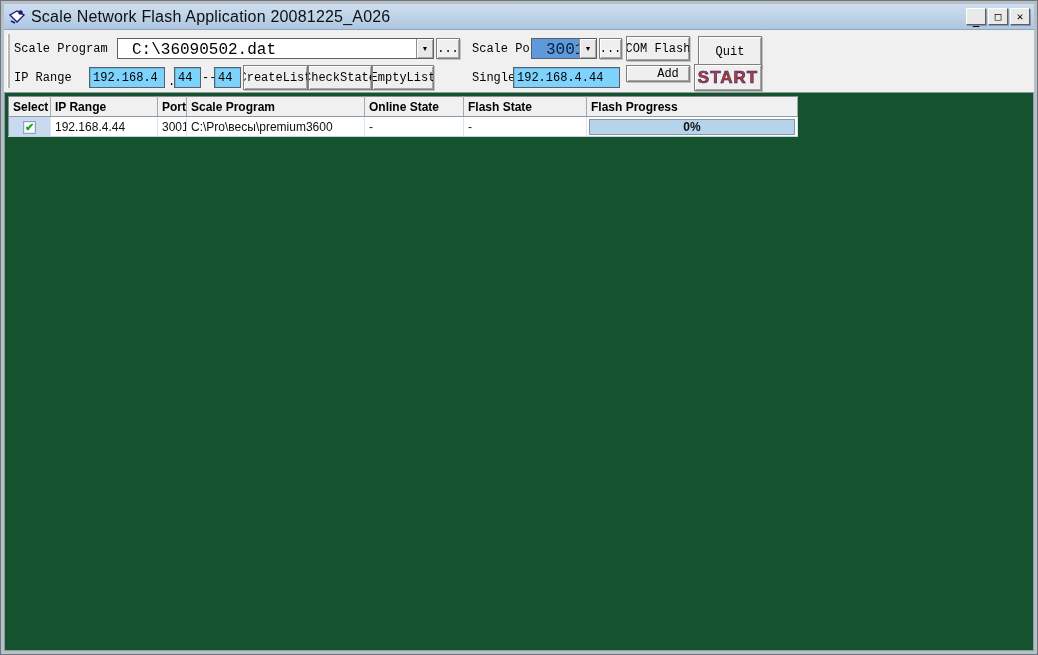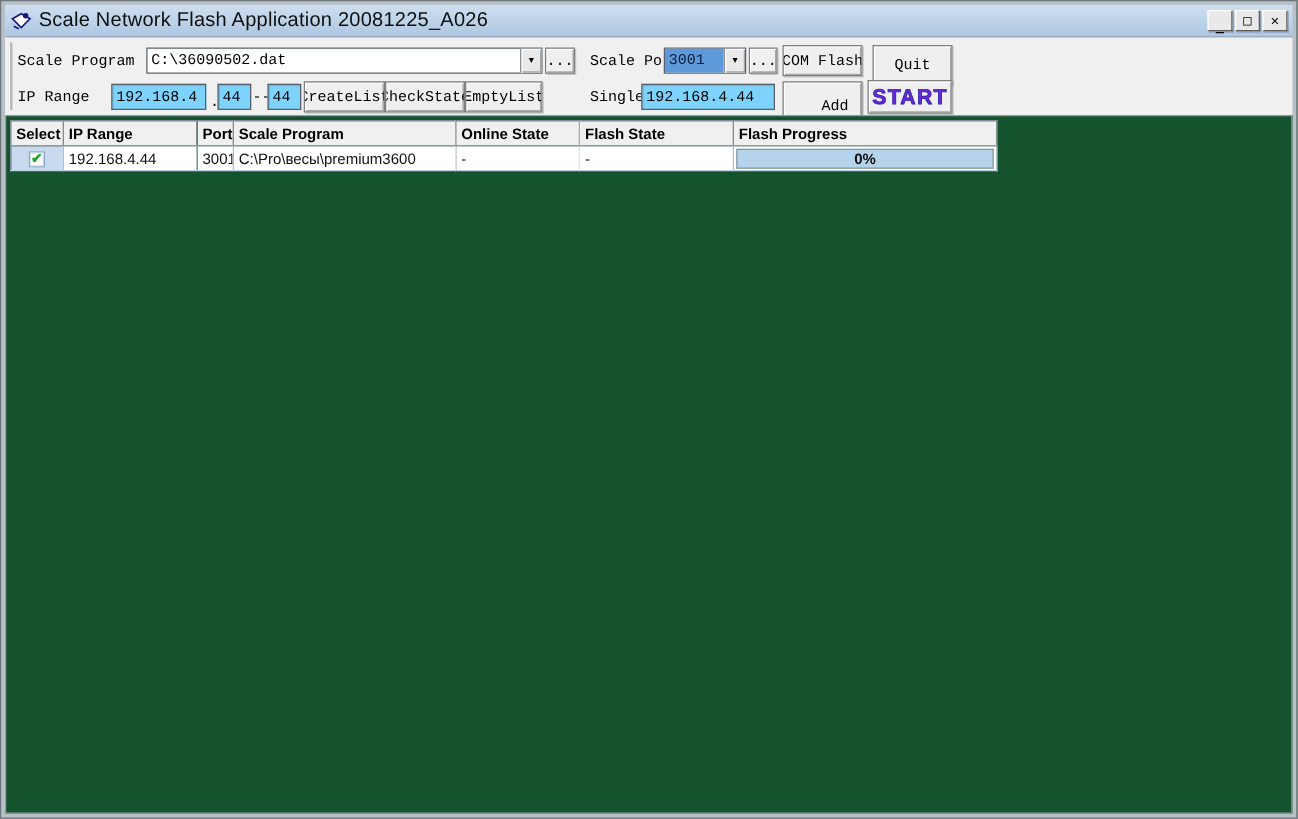--- a/index.html
+++ b/index.html
@@ -26,29 +26,29 @@
              border-left:1px solid #ffffff; background:#b9b9b9; }
   .lbl { position:absolute; font-family:"Liberation Mono",monospace; font-size:12px; color:#000; white-space:pre; }
   .txt { position:absolute; height:21px; background:#7dd3fc; border:1px solid #57606b;
          box-shadow:inset 1px 1px 0 rgba(0,0,0,.12); font-family:"Liberation Mono",monospace;
          font-size:12px; padding:0 3px; color:#000; }
   .btn { position:absolute; background:#efefef; border:1px solid #7f7f7f;
          box-shadow:inset 1px 1px 0 #ffffff, inset -1px -1px 0 #a6a6a6, 1px 1px 0 rgba(0,0,0,.18);
          font-family:"Liberation Mono",monospace; font-size:12px; color:#000;
          display:flex; align-items:center; justify-content:center; white-space:nowrap; overflow:hidden; cursor:default; }
   .combo { position:absolute; height:21px; background:#fff; border:1px solid #57606b; display:flex; }
-  .combo .val { flex:1; font-family:"Liberation Mono",monospace; font-size:12px; padding:2px 3px;
+  .combo .val { flex:1; font-family:"Liberation Mono",monospace; font-size:16px; padding:2px 14px;
                 white-space:nowrap; overflow:hidden; }
   .combo .val.selected { background:#5e9ad9; color:#0a1e3c; }
   .combo .drop { width:17px; background:#e9e9e9; border-left:1px solid #8d8d8d;
                  box-shadow:inset 1px 1px 0 #fff, inset -1px -1px 0 #a6a6a6;
                  display:flex; align-items:center; justify-content:center;
                  font-size:7px; color:#000; cursor:default; }
   .btn.start { font-family:"Liberation Sans",sans-serif; font-weight:bold; font-size:17px;
-               color:#6d28d9; letter-spacing:1px; -webkit-text-stroke:.6px #1a1aa0; }
+               color:#c2410c; letter-spacing:1px; -webkit-text-stroke:.6px #1a1aa0; }
 
   
   .client { position:relative; height:559px; background:#14532d; border:1px solid #8e9aa8; padding:2px; }
   table.grid { border-collapse:collapse; table-layout:fixed; width:789px; margin:1px 0 0 1px;
                border:1px solid #808e9c; }
   .grid th { background:#f0f0f0; font-size:12px; font-weight:bold; color:#000; text-align:left;
              height:20px; padding:0 4px; border-right:1px solid #a9a9a9; border-bottom:1px solid #8a9aaa;
              white-space:nowrap; overflow:hidden; }
   .grid td { font-size:12px; color:#101010; height:20px; padding:0 4px;
              border-right:1px solid #d9e6f2; border-bottom:1px solid #bdd2e6;
@@ -113,21 +113,21 @@
     <span class="lbl" style="left:164px; top:45px;">.</span>
     <input class="txt" style="left: 170px; top: 37px; width: 27px;" value="44">
     <span class="lbl" style="left:198px; top:41px;">---</span>
     <input class="txt" style="left: 210px; top: 37px; width: 27px;" value="44">
     <div class="btn" style="left:239px; top:35px; width:65px; height:25px;">CreateList</div>
     <div class="btn" style="left:304px; top:35px; width:64px; height:25px;">CheckState</div>
     <div class="btn" style="left:368px; top:35px; width:62px; height:25px;">EmptyList</div>
 
     <span class="lbl" style="left:468px; top:41px;">Single</span>
     <input class="txt" style="left: 509px; top: 37px; width: 107px;" value="192.168.4.44">
-    <div class="btn" style="left:622px; top:35px; width:64px; height:40px;padding-left:20px;">Add</div>
+    <div class="btn" style="left:622px; top:35px; width:64px; height:17px;padding-left:20px;">Add</div>
     <div class="btn start" style="left:690px; top:34px; width:68px; height:27px;">START</div>
   </div>
 
   <div class="client">
     <table class="grid">
       <colgroup>
         <col style="width:42px">
           <col style="width:107px">
           <col style="width:29px">
         <col style="width:178px">

